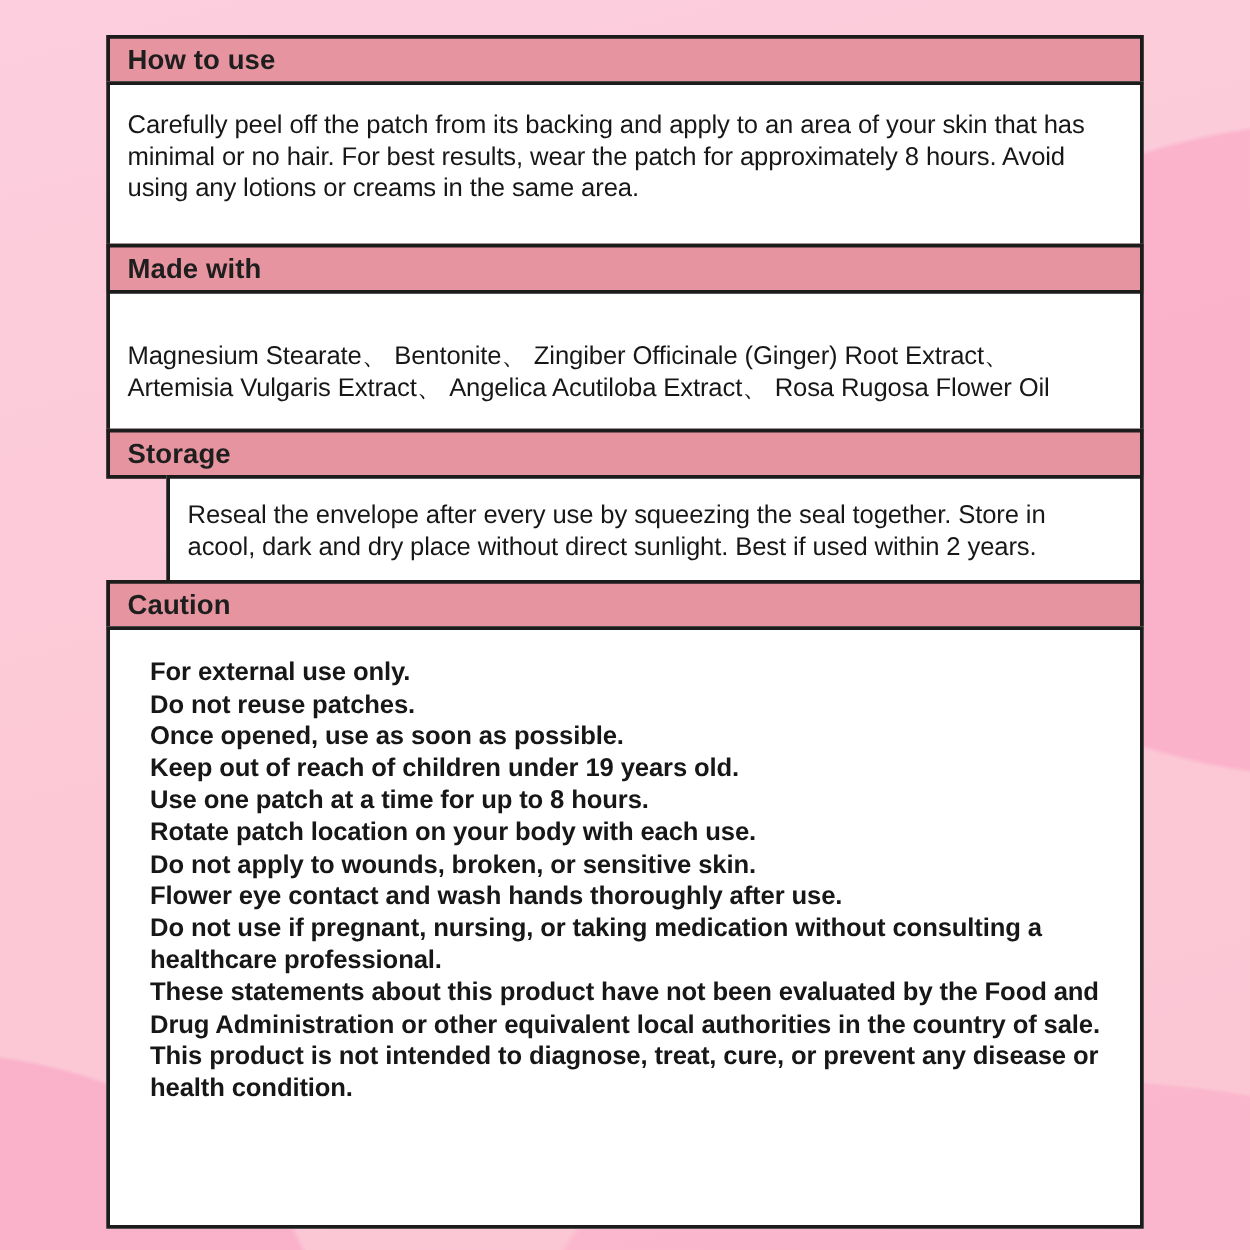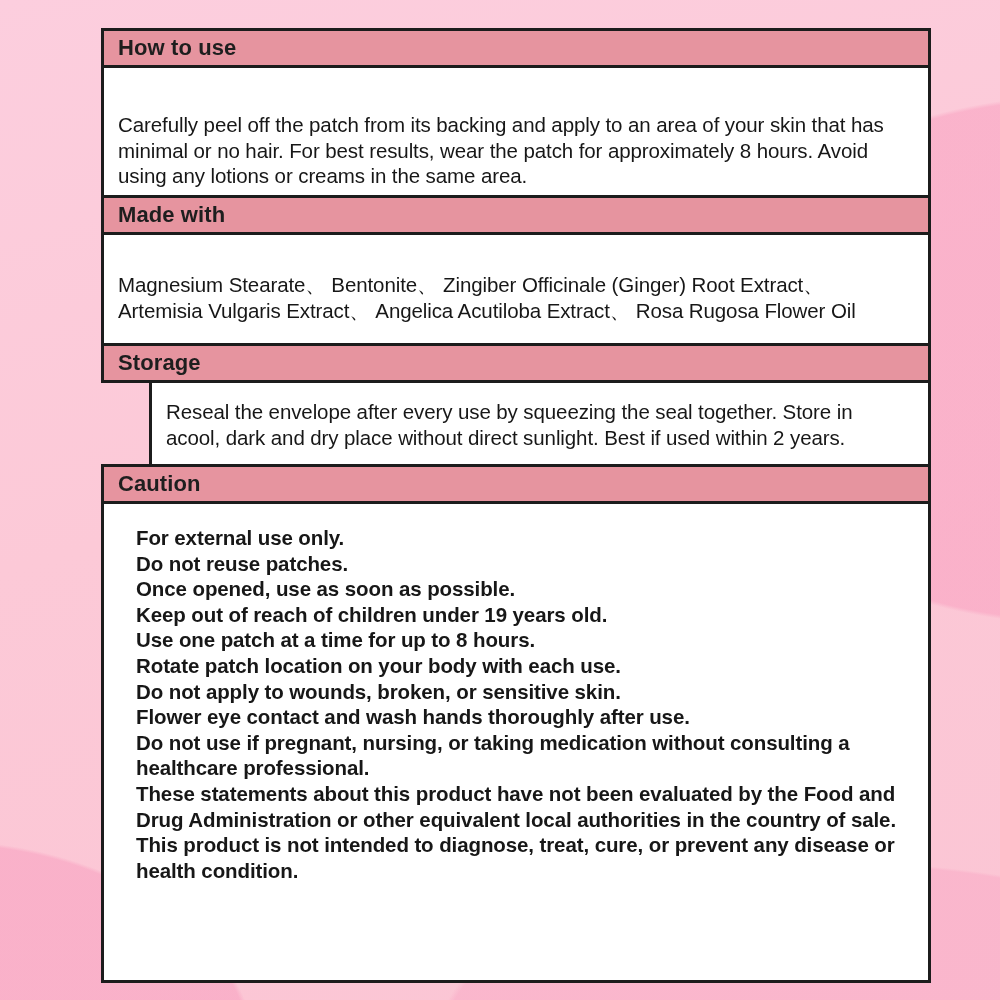--- a/index.html
+++ b/index.html
@@ -13,21 +13,21 @@
     position: absolute;
     inset: 0;
     background:
       radial-gradient(ellipse 620px 420px at 108% 36%, rgba(249,160,192,0.55) 0%, rgba(249,160,192,0.55) 62%, rgba(249,160,192,0) 63%),
       radial-gradient(ellipse 520px 360px at -6% 106%, rgba(248,156,190,0.50) 0%, rgba(248,156,190,0.50) 60%, rgba(248,156,190,0) 61%),
       radial-gradient(ellipse 700px 300px at 85% 104%, rgba(249,164,195,0.45) 0%, rgba(249,164,195,0.45) 58%, rgba(249,164,195,0) 59%),
       linear-gradient(165deg, #fccede 0%, #fcc9d7 45%, #fbc5d4 100%);
   }
   .panel {
     position: absolute;
-    left: 101px;
+    left: 85px;
     top: 28px;
     width: 830px;
     height: 955px;
     display: flex;
     flex-direction: column;
   }
   .sec-header {
     background: #e6949f;
     border: 3px solid #1c1c1c;
     height: 40px;
@@ -44,21 +44,21 @@
     background: #ffffff;
     border: 3px solid #1c1c1c;
     color: #171717;
     font-size: 20.5px;
     line-height: 25.6px;
     font-weight: 400;
     padding: 0 18px 0 14px;
     letter-spacing: -0.1px;
   }
   .sec-header + .sec-body, .sec-body + .sec-header { margin-top: -3px; }
-  .body-how   { flex: 0 0 133px; padding-top: 44px; }
+  .body-how   { flex: 0 0 133px; padding-top: 19px; }
   .body-made  { flex: 0 0 114px; padding-top: 37px; }
   .body-store { flex: 0 0 87px;  padding-top: 16px; margin-left: 48px; }
   .body-caution { flex: 1 1 auto; padding-top: 21px; padding-left: 32px; font-weight: bold; }
   .caution-line { margin: 0; }
 </style>
 </head>
 <body>
 
 <div class="page">
   <div class="panel">

